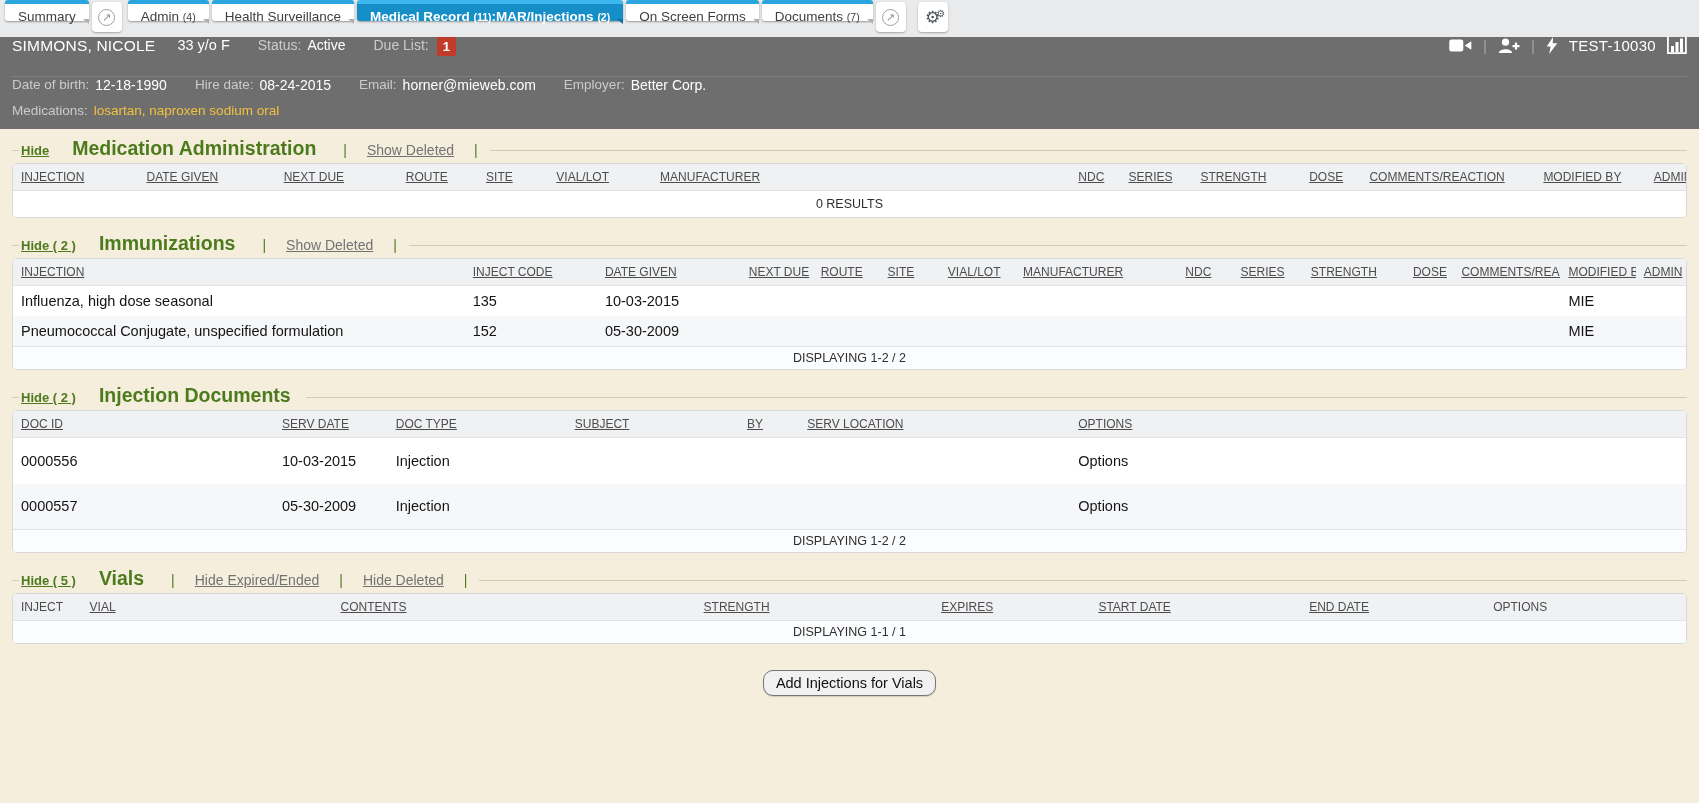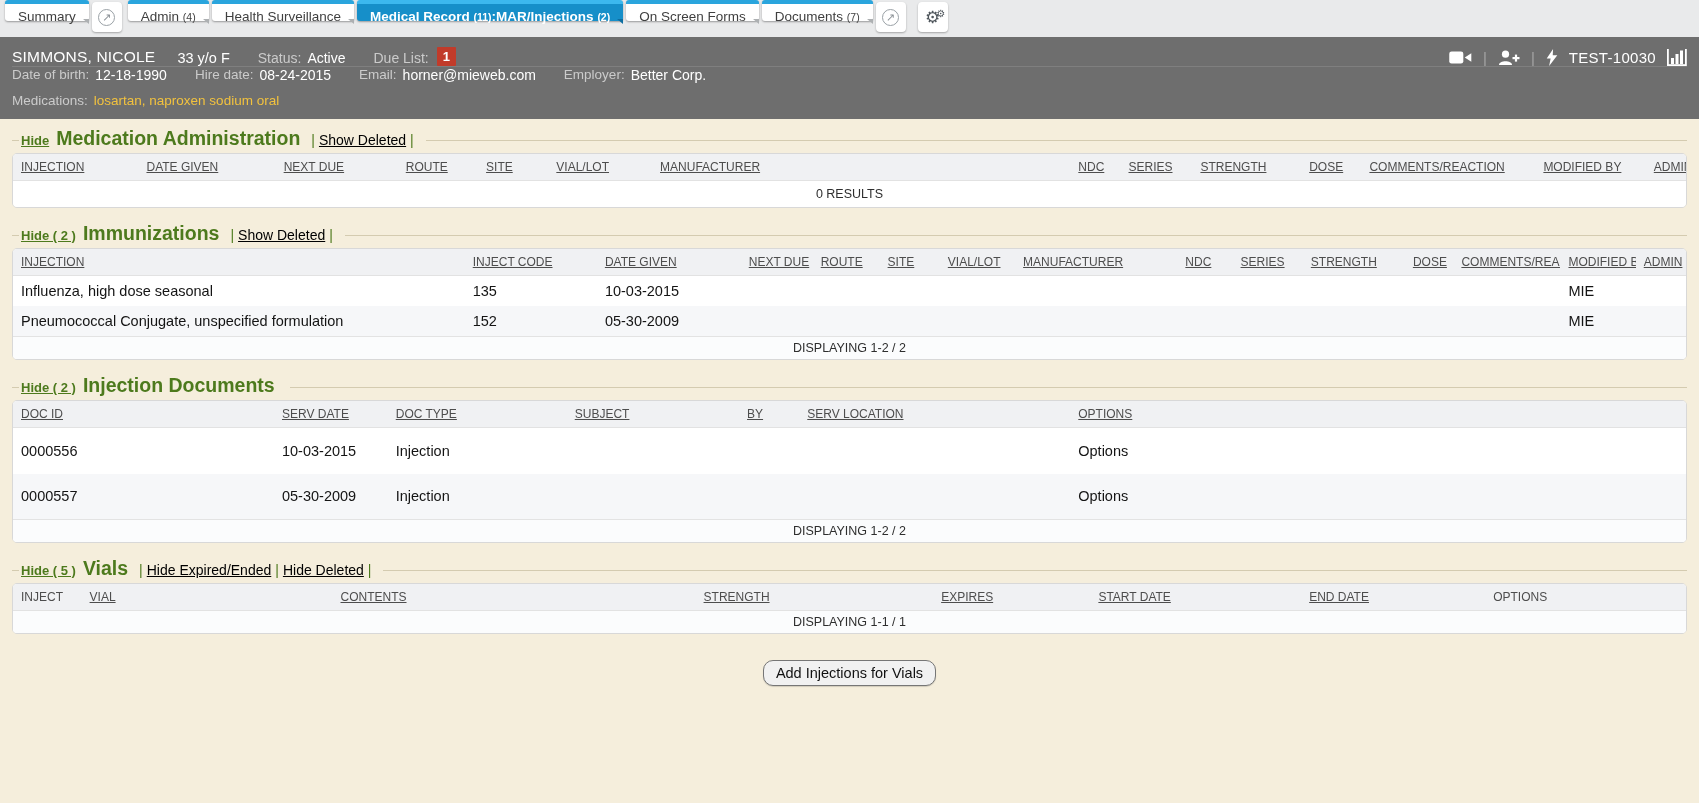--- a/index.html
+++ b/index.html
@@ -21,21 +21,21 @@
   .sq-btn { background:#fff; border-radius:4px; box-shadow:0 1px 2px rgba(0,0,0,.3);
     width:30px; height:30px; margin:2px 6px 0 0; display:flex; align-items:center;
     justify-content:center; cursor:pointer; }
   .popout-circle { width:17px; height:17px; border:1.5px solid #9aa1a6; border-radius:50%;
     color:#8b9196; font-size:11px; line-height:15px; text-align:center; }
   .gears { position:relative; color:#4f565c; font-size:17px; line-height:17px; }
   .gears:after { content:"\2699"; position:absolute; font-size:10px; right:-5px; top:-4px; }
 
   
   .banner { background:#6e6e6e; color:#fff; padding:0 12px; }
-  .b-row1 { height:30px; display:flex; align-items:flex-end;
+  .b-row1 { height:40px; display:flex; align-items:flex-start;
     border-bottom:1px solid rgba(255,255,255,.12); }
   .p-name { font-size:15.5px; letter-spacing:.2px; }
   .p-agesex { font-size:14.5px; margin-left:22px; }
   .b-label { color:#cbcbcb; font-size:14px; }
   .b-val { color:#fff; font-size:14px; }
   .gap28 { margin-left:28px; } .gap6 { margin-left:6px; }
   .due-badge { background:#c13b2a; color:#fff; font-weight:bold; font-size:13px;
     padding:2px 6px; margin-left:8px; border-radius:1px; }
   .b-right { margin-left:auto; display:flex; align-items:center; gap:11px; }
   .b-sep { color:#a5a5a5; font-size:15px; }
@@ -56,26 +56,26 @@
     border:6px solid #f04b40; border-radius:7px; pointer-events:none; z-index:5; }
   .tooltip { position:absolute; top:32px; right:138px; background:#fefefe;
     border:1px solid #757575; padding:4px 9px 5px; font-size:13.5px; color:#3c3c3c;
     white-space:nowrap; z-index:4; }
 
   
   .section { margin-top:4px; }
   .legend { position:relative; height:30px; display:flex; align-items:center; }
   .legend-line { position:absolute; left:0; right:0; top:17px; border-top:1px solid #d4cbb0; }
   .legend-inner { position:relative; z-index:1; background:#f5eedc; margin-left:7px;
-    padding:0 8px 0 2px; display:flex; align-items:baseline; white-space:nowrap; }
+    padding:0 8px 0 2px; display:flex; align-items:baseline; white-space:nowrap;gap:16px; }
   .hide-link { color:#4d7a1d; font-size:13px; font-weight:bold; text-decoration:underline;
     cursor:pointer; }
   .sec-title { color:#4d7a1d; font-size:19.5px; font-weight:bold; margin:0 7px; }
   .g-sep { color:#4d7a1d; font-size:14px; padding:0 4px; }
-  .g-link { color:#000000; font-size:14px; text-decoration:underline; cursor:pointer; }
+  .g-link { color:#737373; font-size:14px; text-decoration:underline; cursor:pointer; }
 
   table { width:100%; border-collapse:collapse; table-layout:fixed; background:#fff; }
   .tbl-wrap { border:1px solid #d8d8d8; border-radius:5px; overflow:hidden;
     background:#fff; margin-bottom:10px; }
   th { background:#f0f1f3; text-align:left; font-weight:normal; font-size:12px;
     color:#4d4d4d; padding:6px 8px; text-decoration:underline; cursor:pointer;
     white-space:nowrap; overflow:hidden; border-bottom:1px solid #e2e2e2; }
   th.nolink { text-decoration:none; cursor:default; }
   td { font-size:14.5px; color:#141414; padding:7px 8px; white-space:nowrap; overflow:hidden; }
   tr.alt td { background:#f6f7f9; }

